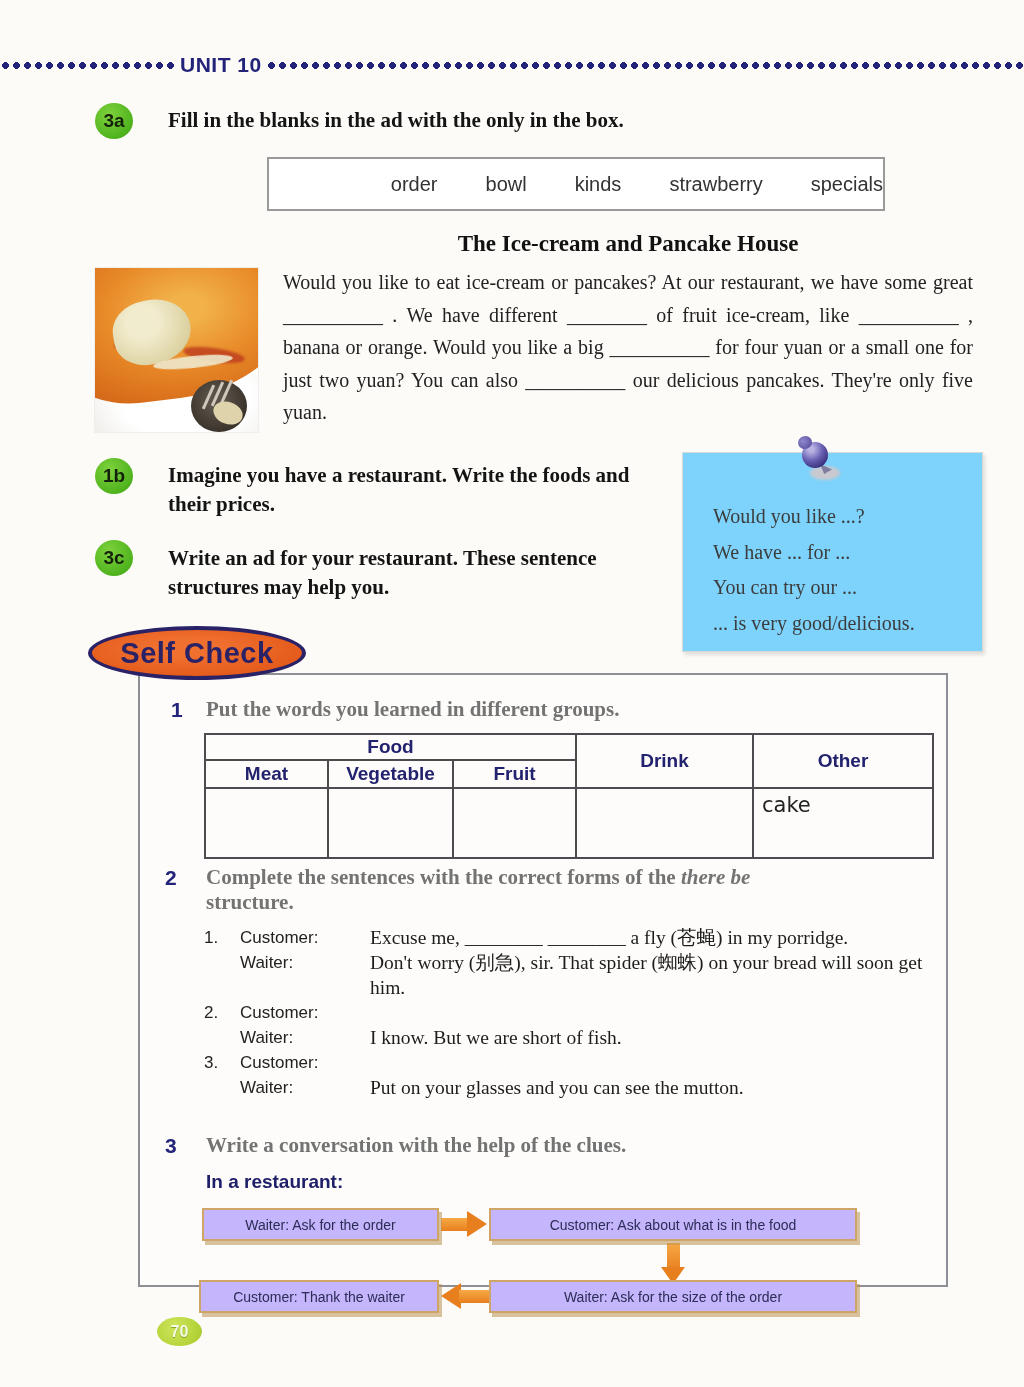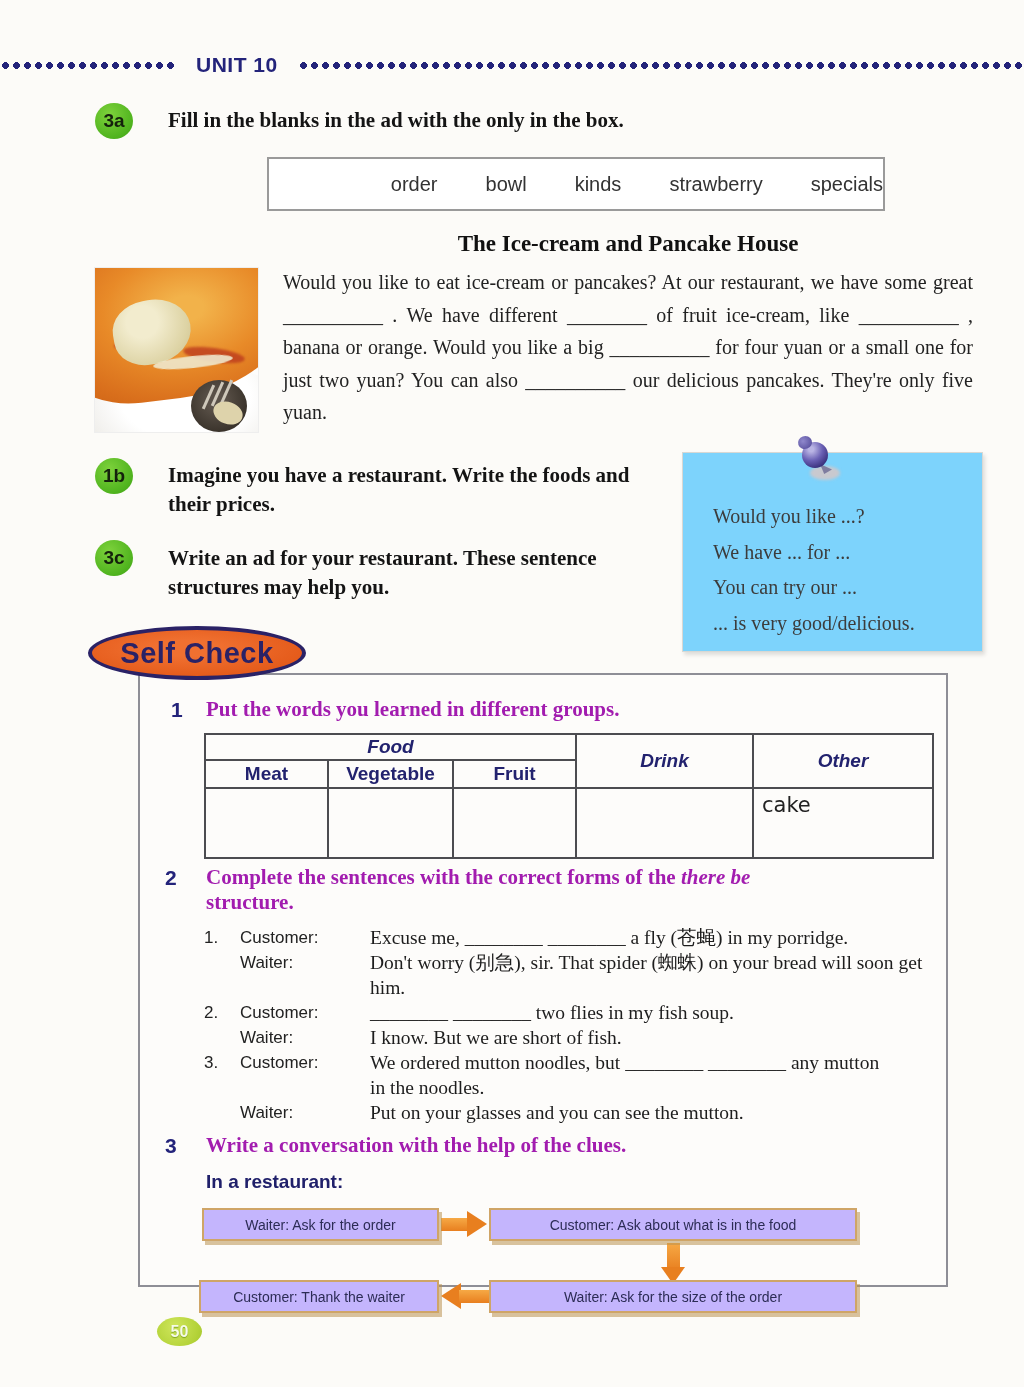--- a/index.html
+++ b/index.html
@@ -5,21 +5,21 @@
   * { margin:0; padding:0; box-sizing:border-box; }
   html,body { background:#e9e9e6; }
   .page {
     position:relative; width:1024px; height:1387px; margin:0 auto;
     background:#fcfbf8; overflow:hidden;
     font-family:"Liberation Serif", serif; color:#1e1e1e;
   }
 
   
   .unit-rule { position:absolute; left:0; top:54px; width:1024px; height:22px;
-    display:flex; align-items:center;gap:16px; }
+    display:flex; align-items:center; }
   .dots { height:9px;
     background-image:radial-gradient(circle closest-side, #23237a 72%, transparent 78%);
     background-size:11px 9px; background-repeat:repeat-x; background-position:left center; }
   .dots.left { width:176px; }
   .dots.right { flex:1; }
   .unit-label { font-family:"Liberation Sans", sans-serif; font-weight:bold;
     font-size:21px; color:#23237a; padding:0 4px; letter-spacing:0.5px; }
 
   
   .badge { position:absolute; width:38px; height:36px; border-radius:50%;
@@ -86,29 +86,29 @@
     background:radial-gradient(ellipse at 45% 40%, #f07030 20%, #e55c1c 70%, #d8511a);
     border:4px solid #2a2266; border-radius:50%; z-index:5;
     display:flex; align-items:center; justify-content:center;
     font-family:"Liberation Sans", sans-serif; font-weight:bold; font-size:29px;
     color:#2a2266; letter-spacing:0.5px; }
 
   .sc-box { position:absolute; left:138px; top:673px; width:810px; height:614px;
     border:2px solid #8e8e96; background:#fdfcfa; }
   .sc-num { position:absolute; font-family:"Liberation Sans", sans-serif; font-weight:bold;
     font-size:21px; color:#23237a; }
-  .sc-head { position:absolute; font-weight:bold; font-size:21px; color:#a21caf; }
+  .sc-head { position:absolute; font-weight:bold; font-size:21px; color:#737373; }
   .italic { font-style:italic; }
 
   
   .sc-table { position:absolute; left:64px; top:58px; border-collapse:collapse;
     font-family:"Liberation Sans", sans-serif; }
   .sc-table td, .sc-table th { border:2px solid #4c4c50; }
   .sc-table th { font-size:19px; color:#22226e; font-weight:bold; padding:1px 4px; }
-  .sc-table .h1 { height:26px;font-style:italic; }
+  .sc-table .h1 { height:26px; }
   .sc-table .h2 { height:28px; }
   .sc-table .body td { height:70px; vertical-align:top; padding:4px 8px; }
   .cake { font-family:"DejaVu Sans", sans-serif; font-size:21px; color:#222; }
 
   
   .dlg { position:absolute; left:64px; top:250px; width:736px;
     font-size:19.5px; color:#1d1d1d; }
   .dlg-row { display:flex; align-items:flex-start; line-height:25px; }
   .dlg-num { width:36px; flex:none; font-family:"Liberation Sans", sans-serif; font-size:17px; color:#222; }
   .dlg-spk { width:130px; flex:none; font-family:"Liberation Sans", sans-serif; font-size:17px; color:#222; }
@@ -245,31 +245,29 @@
         <div class="dlg-txt">Excuse me, ________ ________ a fly (苍蝇) in my porridge.</div>
       </div>
       <div class="dlg-row">
         <div class="dlg-num"></div>
         <div class="dlg-spk">Waiter:</div>
         <div class="dlg-txt" style="max-width:560px;">Don't worry (别急), sir. That spider (蜘蛛) on your bread will soon get him.</div>
       </div>
       <div class="dlg-row">
         <div class="dlg-num">2.</div>
         <div class="dlg-spk">Customer:</div>
-        <div class="dlg-txt">________ ________ two flies in my fish soup.</div>
       </div>
       <div class="dlg-row">
         <div class="dlg-num"></div>
         <div class="dlg-spk">Waiter:</div>
         <div class="dlg-txt">I know. But we are short of fish.</div>
       </div>
       <div class="dlg-row">
         <div class="dlg-num">3.</div>
         <div class="dlg-spk">Customer:</div>
-        <div class="dlg-txt" style="max-width:520px;">We ordered mutton noodles, but ________ ________ any mutton in the noodles.</div>
       </div>
       <div class="dlg-row">
         <div class="dlg-num"></div>
         <div class="dlg-spk">Waiter:</div>
         <div class="dlg-txt">Put on your glasses and you can see the mutton.</div>
       </div>
     </div>
 
     <div class="sc-num" style="left:25px; top:459px;">3</div>
     <div class="sc-head" style="left:66px; top:458px;">Write a conversation with the help of the clues.</div>
@@ -292,16 +290,16 @@
       </div>
     <div class="arrow-head" style="left:301px; top:608px; border-top:13px solid transparent; border-bottom:13px solid transparent; border-right:20px solid #e87f1f;"></div>
     <div class="arrow-stem" style="left:319px; top:615px; width:30px; height:13px;"></div>
     <div class="flow-box" style="left:349px; top:605px; width:368px;">
         <span>Waiter: Ask for the size of the order</span>
       </div>
 
   </div>
 
   <div class="page-num">
-    <span>50</span>
+    <span>70</span>
   </div>
 
 </div>
 
 </body></html>

